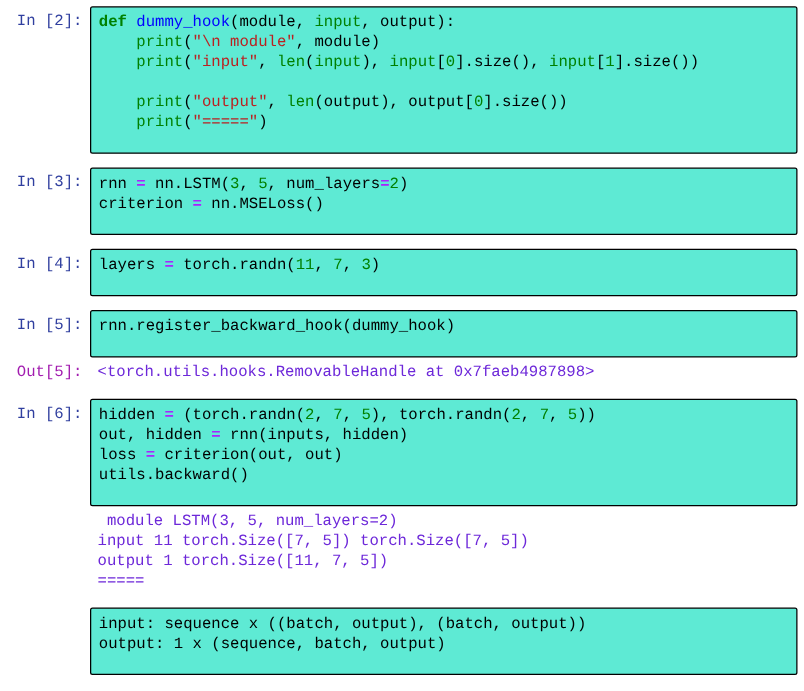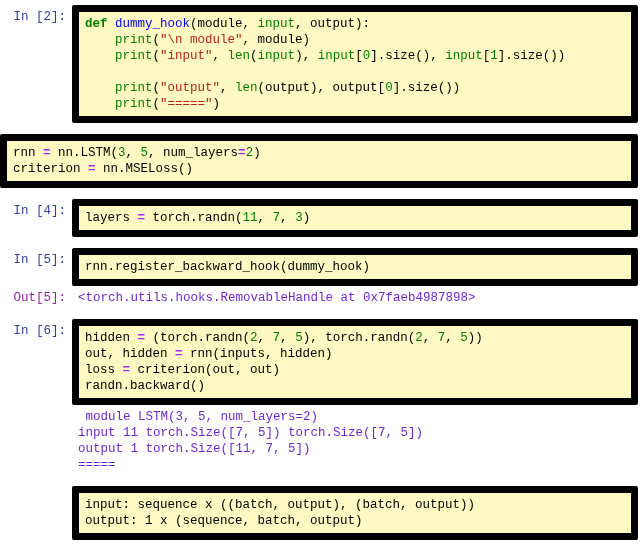--- a/index.html
+++ b/index.html
@@ -44,24 +44,24 @@
     white-space: pre;
     letter-spacing: 0px;
   }
   .prompt.in  { color: #303f9f; }
   .prompt.out { color: #a21caf; }
   .prompt.empty { color: transparent; }
 
   
   .input-area {
     flex: 1 1 auto;
-    background: #fef9c3;
-    border: 7px solid #000000;
+    background: #5eead4;
+    border: 1px solid #000000;
     border-radius: 2px;
-    padding: 4px 4px 4px 6px;
+    padding: 4px 4px 16px 6px;
     box-sizing: border-box;
     margin-right: 5px;
     overflow: hidden;
   }
   pre.code {
     margin: 0;
     padding: 0;
     font-family: "Liberation Mono", "DejaVu Sans Mono", monospace;
     font-size: 12.5px;
     line-height: 16px;
@@ -105,20 +105,21 @@
       <div class="input-area">
         <pre class="code"><span class="k">def</span><span class="n"> </span><span class="nf">dummy_hook</span><span class="n">(module, </span><span class="nb">input</span><span class="n">, output):</span>
 <span class="n">    </span><span class="nb">print</span><span class="n">(</span><span class="s">"\n module"</span><span class="n">, module)</span>
 <span class="n">    </span><span class="nb">print</span><span class="n">(</span><span class="s">"input"</span><span class="n">, </span><span class="nb">len</span><span class="n">(</span><span class="nb">input</span><span class="n">), </span><span class="nb">input</span><span class="n">[</span><span class="mi">0</span><span class="n">].size(), </span><span class="nb">input</span><span class="n">[</span><span class="mi">1</span><span class="n">].size())</span>
 <span class="n"></span>
 <span class="n">    </span><span class="nb">print</span><span class="n">(</span><span class="s">"output"</span><span class="n">, </span><span class="nb">len</span><span class="n">(output), output[</span><span class="mi">0</span><span class="n">].size())</span>
 <span class="n">    </span><span class="nb">print</span><span class="n">(</span><span class="s">"====="</span><span class="n">)</span></pre>
       </div>
     </div>
     <div class="cell">
+      <div class="prompt in">In [3]:</div>
       <div class="input-area">
         <pre class="code"><span class="n">rnn </span><span class="o">=</span><span class="n"> nn.LSTM(</span><span class="mi">3</span><span class="n">, </span><span class="mi">5</span><span class="n">, num_layers</span><span class="o">=</span><span class="mi">2</span><span class="n">)</span>
 <span class="n">criterion </span><span class="o">=</span><span class="n"> nn.MSELoss()</span></pre>
       </div>
     </div>
     <div class="cell">
       <div class="prompt in">In [4]:</div>
       <div class="input-area">
         <pre class="code"><span class="n">layers </span><span class="o">=</span><span class="n"> torch.randn(</span><span class="mi">11</span><span class="n">, </span><span class="mi">7</span><span class="n">, </span><span class="mi">3</span><span class="n">)</span></pre>
       </div>
@@ -134,21 +135,21 @@
       <div class="output-area">
         <pre class="outtext">&lt;torch.utils.hooks.RemovableHandle at 0x7faeb4987898&gt;</pre>
       </div>
     </div>
     <div class="cell tight">
       <div class="prompt in">In [6]:</div>
       <div class="input-area">
         <pre class="code"><span class="n">hidden </span><span class="o">=</span><span class="n"> (torch.randn(</span><span class="mi">2</span><span class="n">, </span><span class="mi">7</span><span class="n">, </span><span class="mi">5</span><span class="n">), torch.randn(</span><span class="mi">2</span><span class="n">, </span><span class="mi">7</span><span class="n">, </span><span class="mi">5</span><span class="n">))</span>
 <span class="n">out, hidden </span><span class="o">=</span><span class="n"> rnn(inputs, hidden)</span>
 <span class="n">loss </span><span class="o">=</span><span class="n"> criterion(out, out)</span>
-<span class="n">randn.backward()</span></pre>
+<span class="n">utils.backward()</span></pre>
       </div>
     </div>
     <div class="cell">
       <div class="prompt empty"></div>
       <div class="output-area">
         <pre class="outtext"> module LSTM(3, 5, num_layers=2)
 input 11 torch.Size([7, 5]) torch.Size([7, 5])
 output 1 torch.Size([11, 7, 5])
 =====</pre>
       </div>

